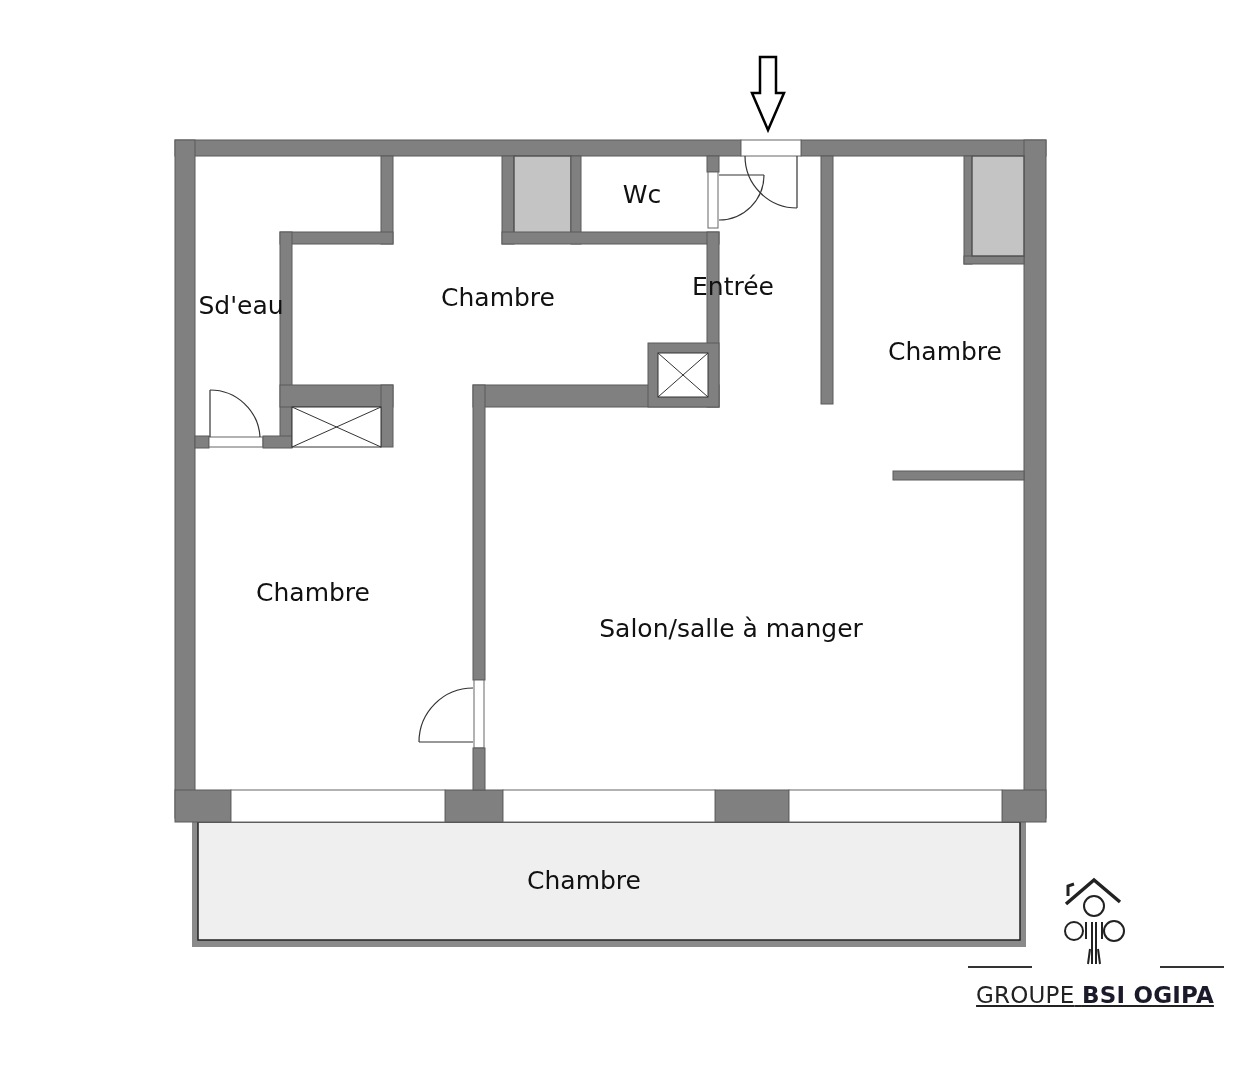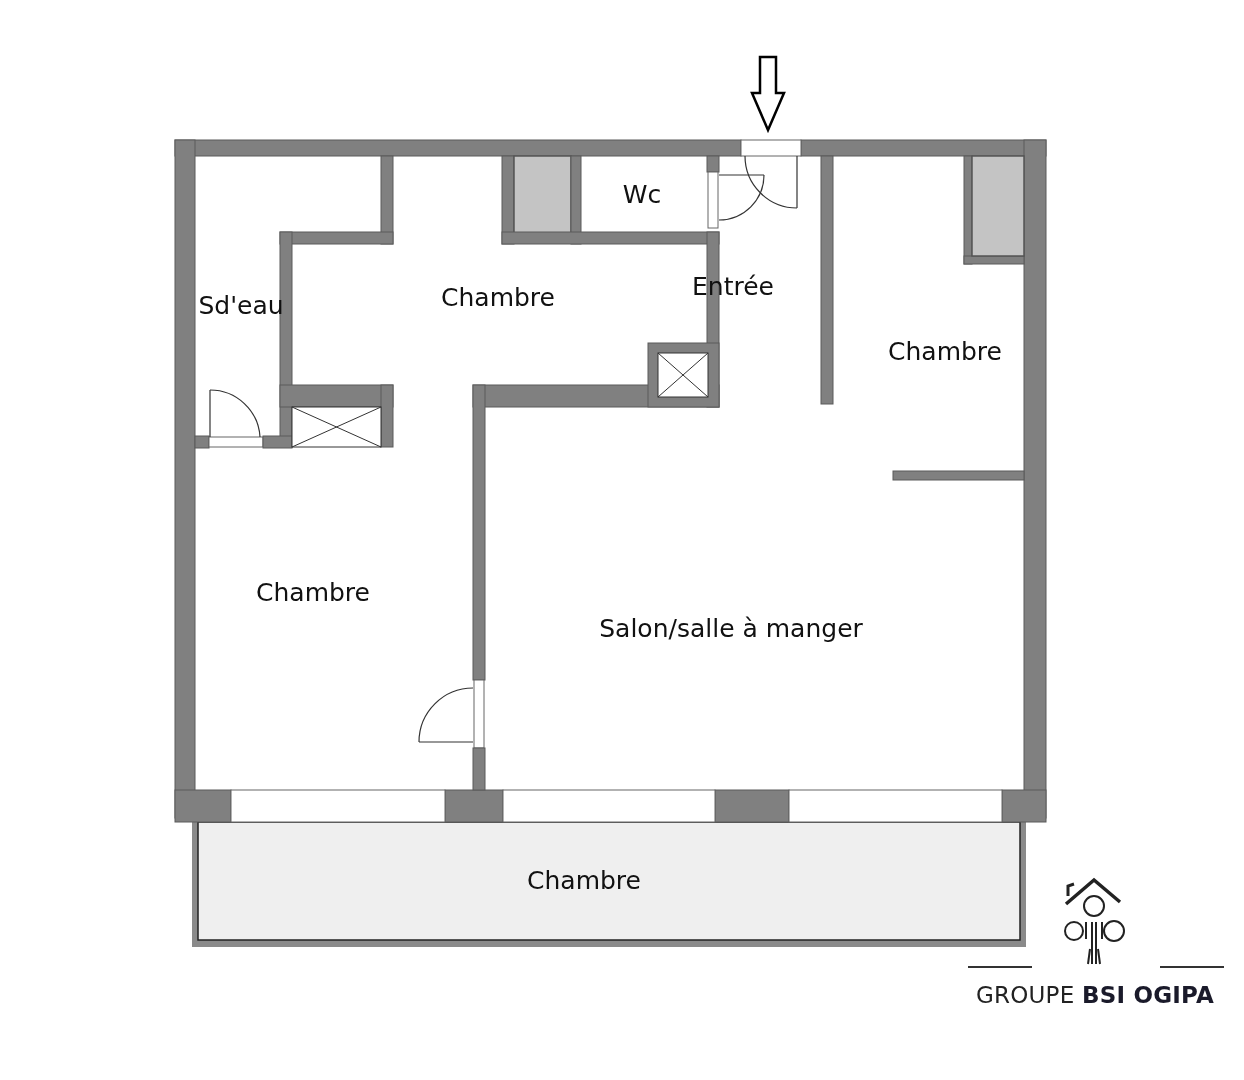--- a/index.html
+++ b/index.html
@@ -6,21 +6,21 @@
   body { width:1244px; height:1080px; position:relative; overflow:hidden; font-family:"DejaVu Sans", sans-serif; }
   #plan { position:absolute; left:0; top:0; }
   .wall { fill:#808080; stroke:#5a5a5a; stroke-width:1; }
   .wall-light { fill:#c4c4c4; stroke:#555; stroke-width:1.5; }
   .opening { fill:#ffffff; stroke:#666; stroke-width:1; }
   .door-arc { fill:none; stroke:#333; stroke-width:1.2; }
   .door-leaf { stroke:#333; stroke-width:1.2; }
   .xbox { fill:#ffffff; stroke:#333; stroke-width:1; }
   .room-label { position:absolute; font-family:"DejaVu Sans", sans-serif; font-size:25px; color:#111; white-space:nowrap; transform:translate(-50%,-50%); }
   .logo { position:absolute; left:960px; top:870px; width:270px; height:160px; }
-  .logo-text { position:absolute; left:0; top:112px; width:270px; text-align:center; font-family:"DejaVu Sans", sans-serif; font-size:23px; color:#222; letter-spacing:0.2px; }
+  .logo-text { position:absolute; left:0; top:112px; width:270px; text-align:center; font-family:"DejaVu Sans", sans-serif; font-size:23px; color:#222; letter-spacing:0.2px;text-decoration:underline; }
   .logo-text b { font-weight:bold; color:#1a1a2a; }
   .logo-line { position:absolute; top:96px; height:2px; width:64px; background:#333; }
 </style>
 </head>
 <body>
 
 <svg id="plan" width="1244" height="1080" viewBox="0 0 1244 1080" xmlns="http://www.w3.org/2000/svg">
 
   <g>
     <rect x="192" y="822" width="834" height="125" fill="#8a8a8a"></rect>

